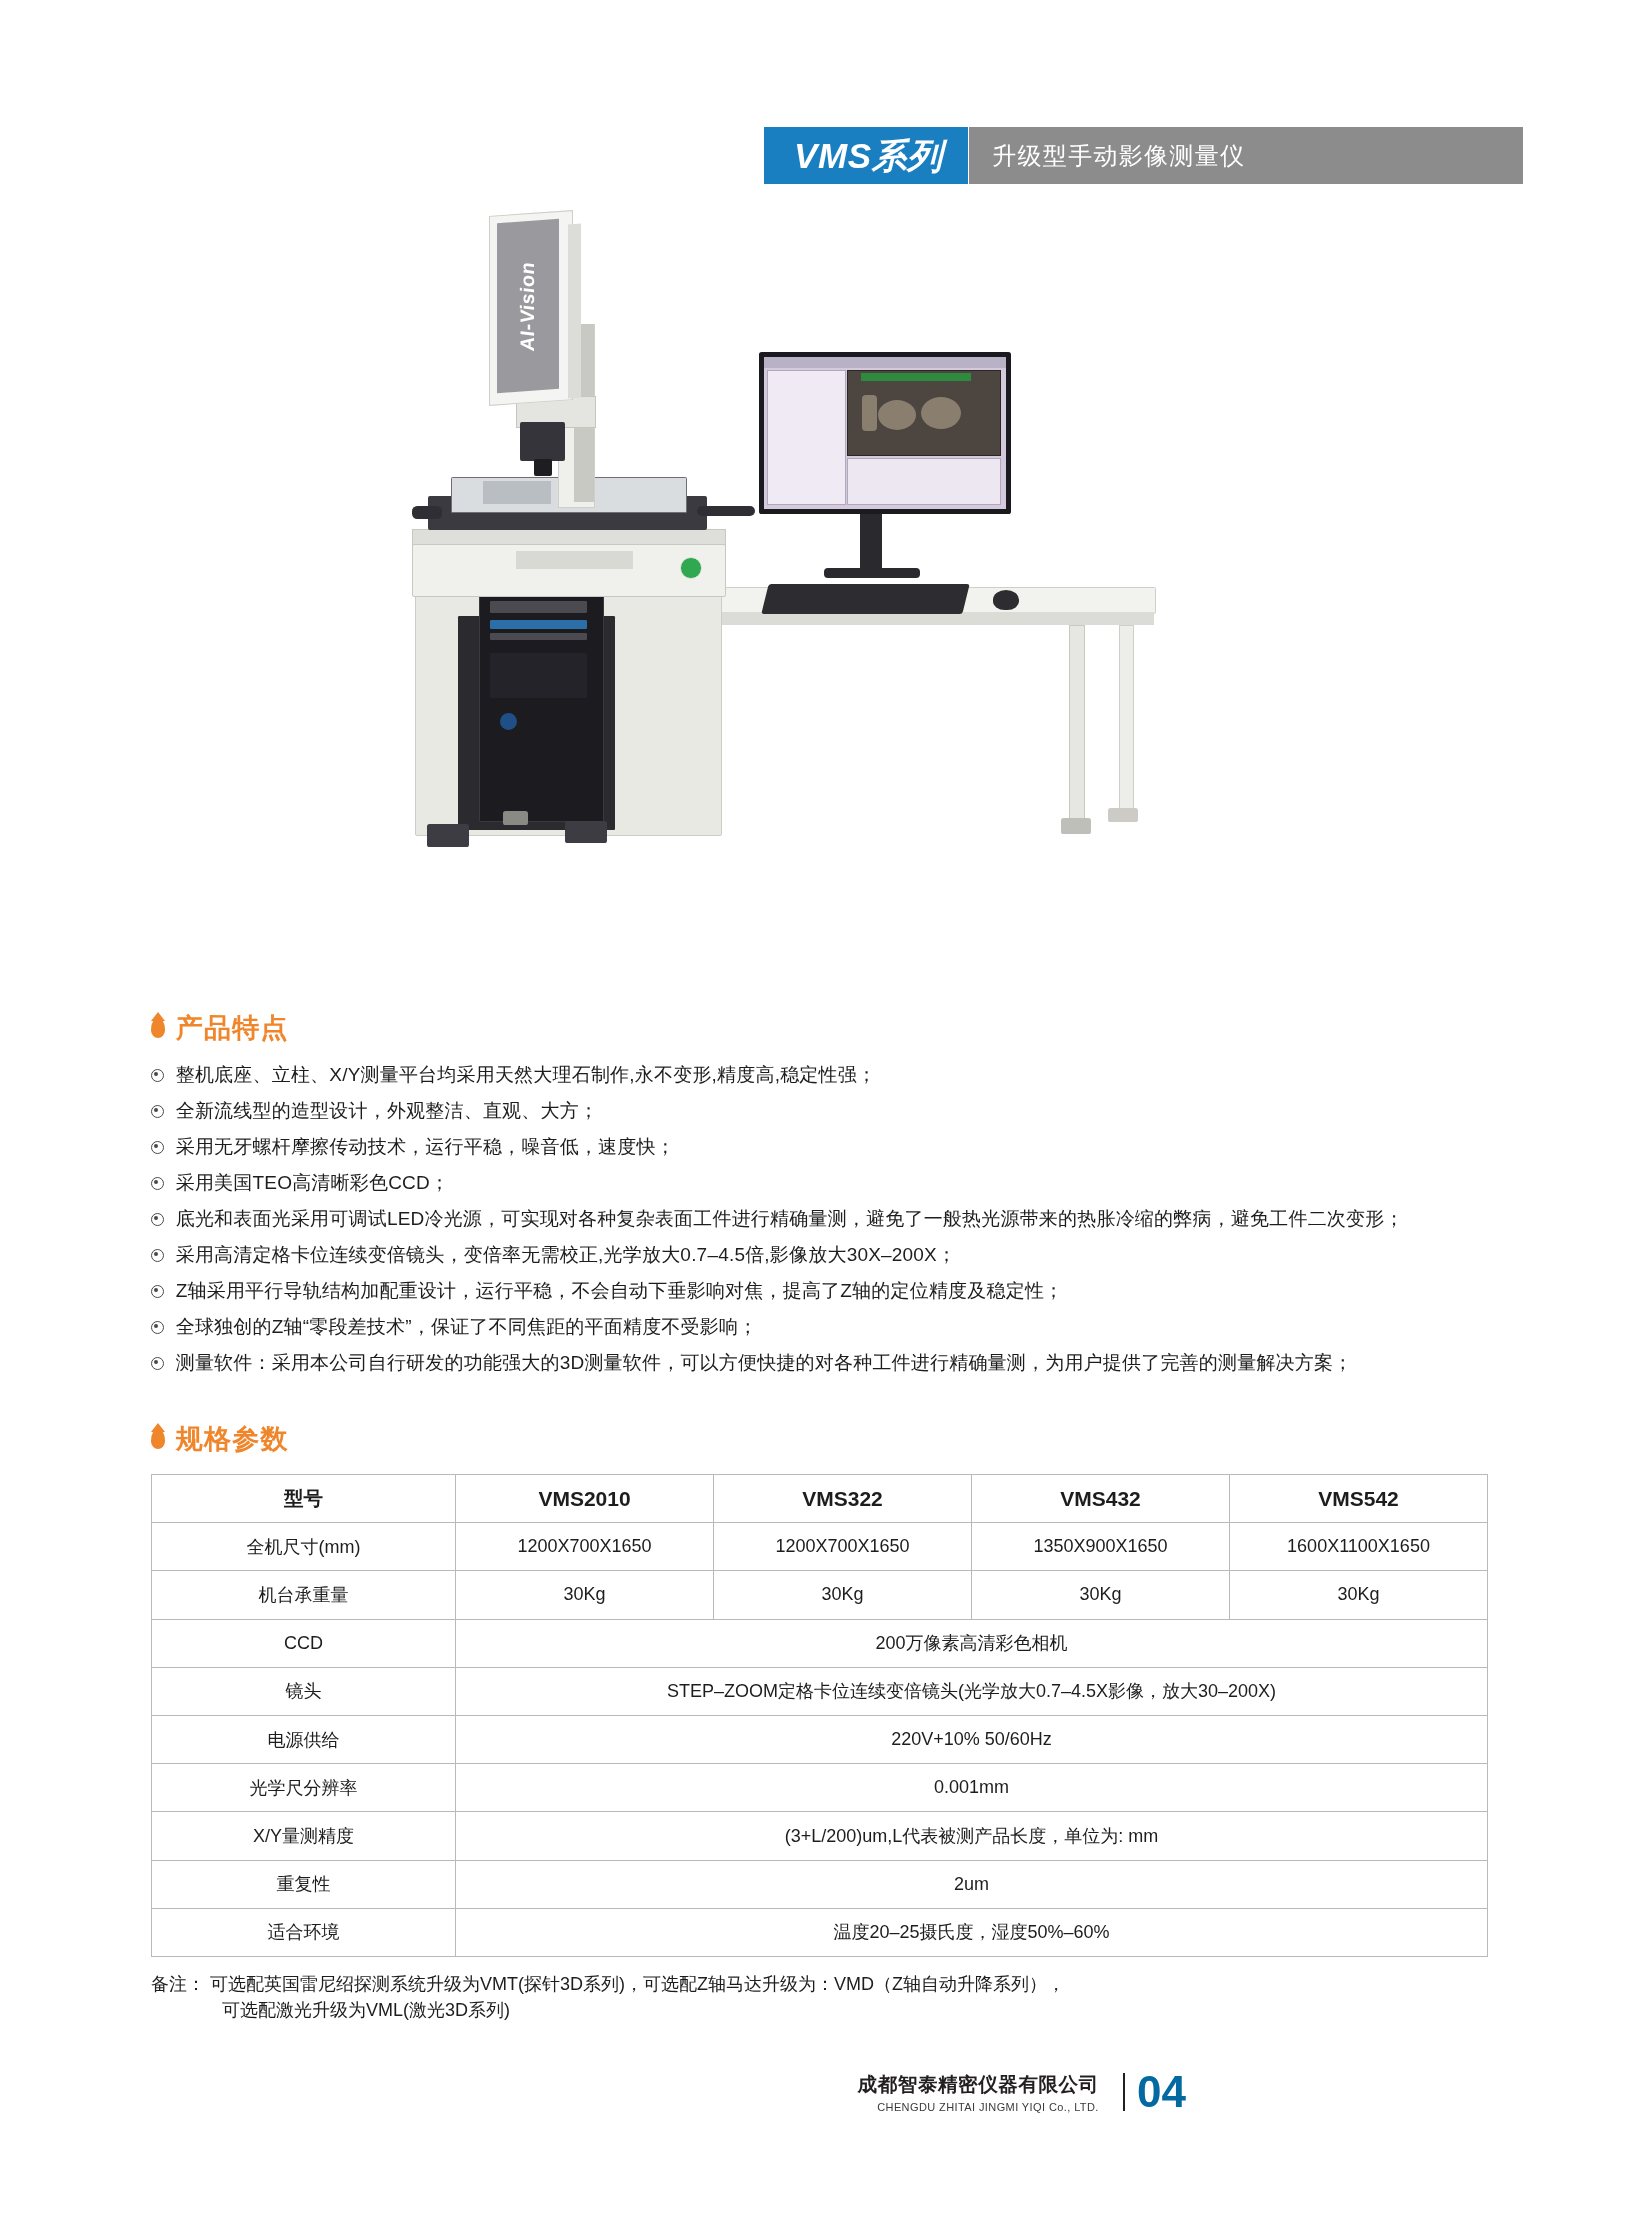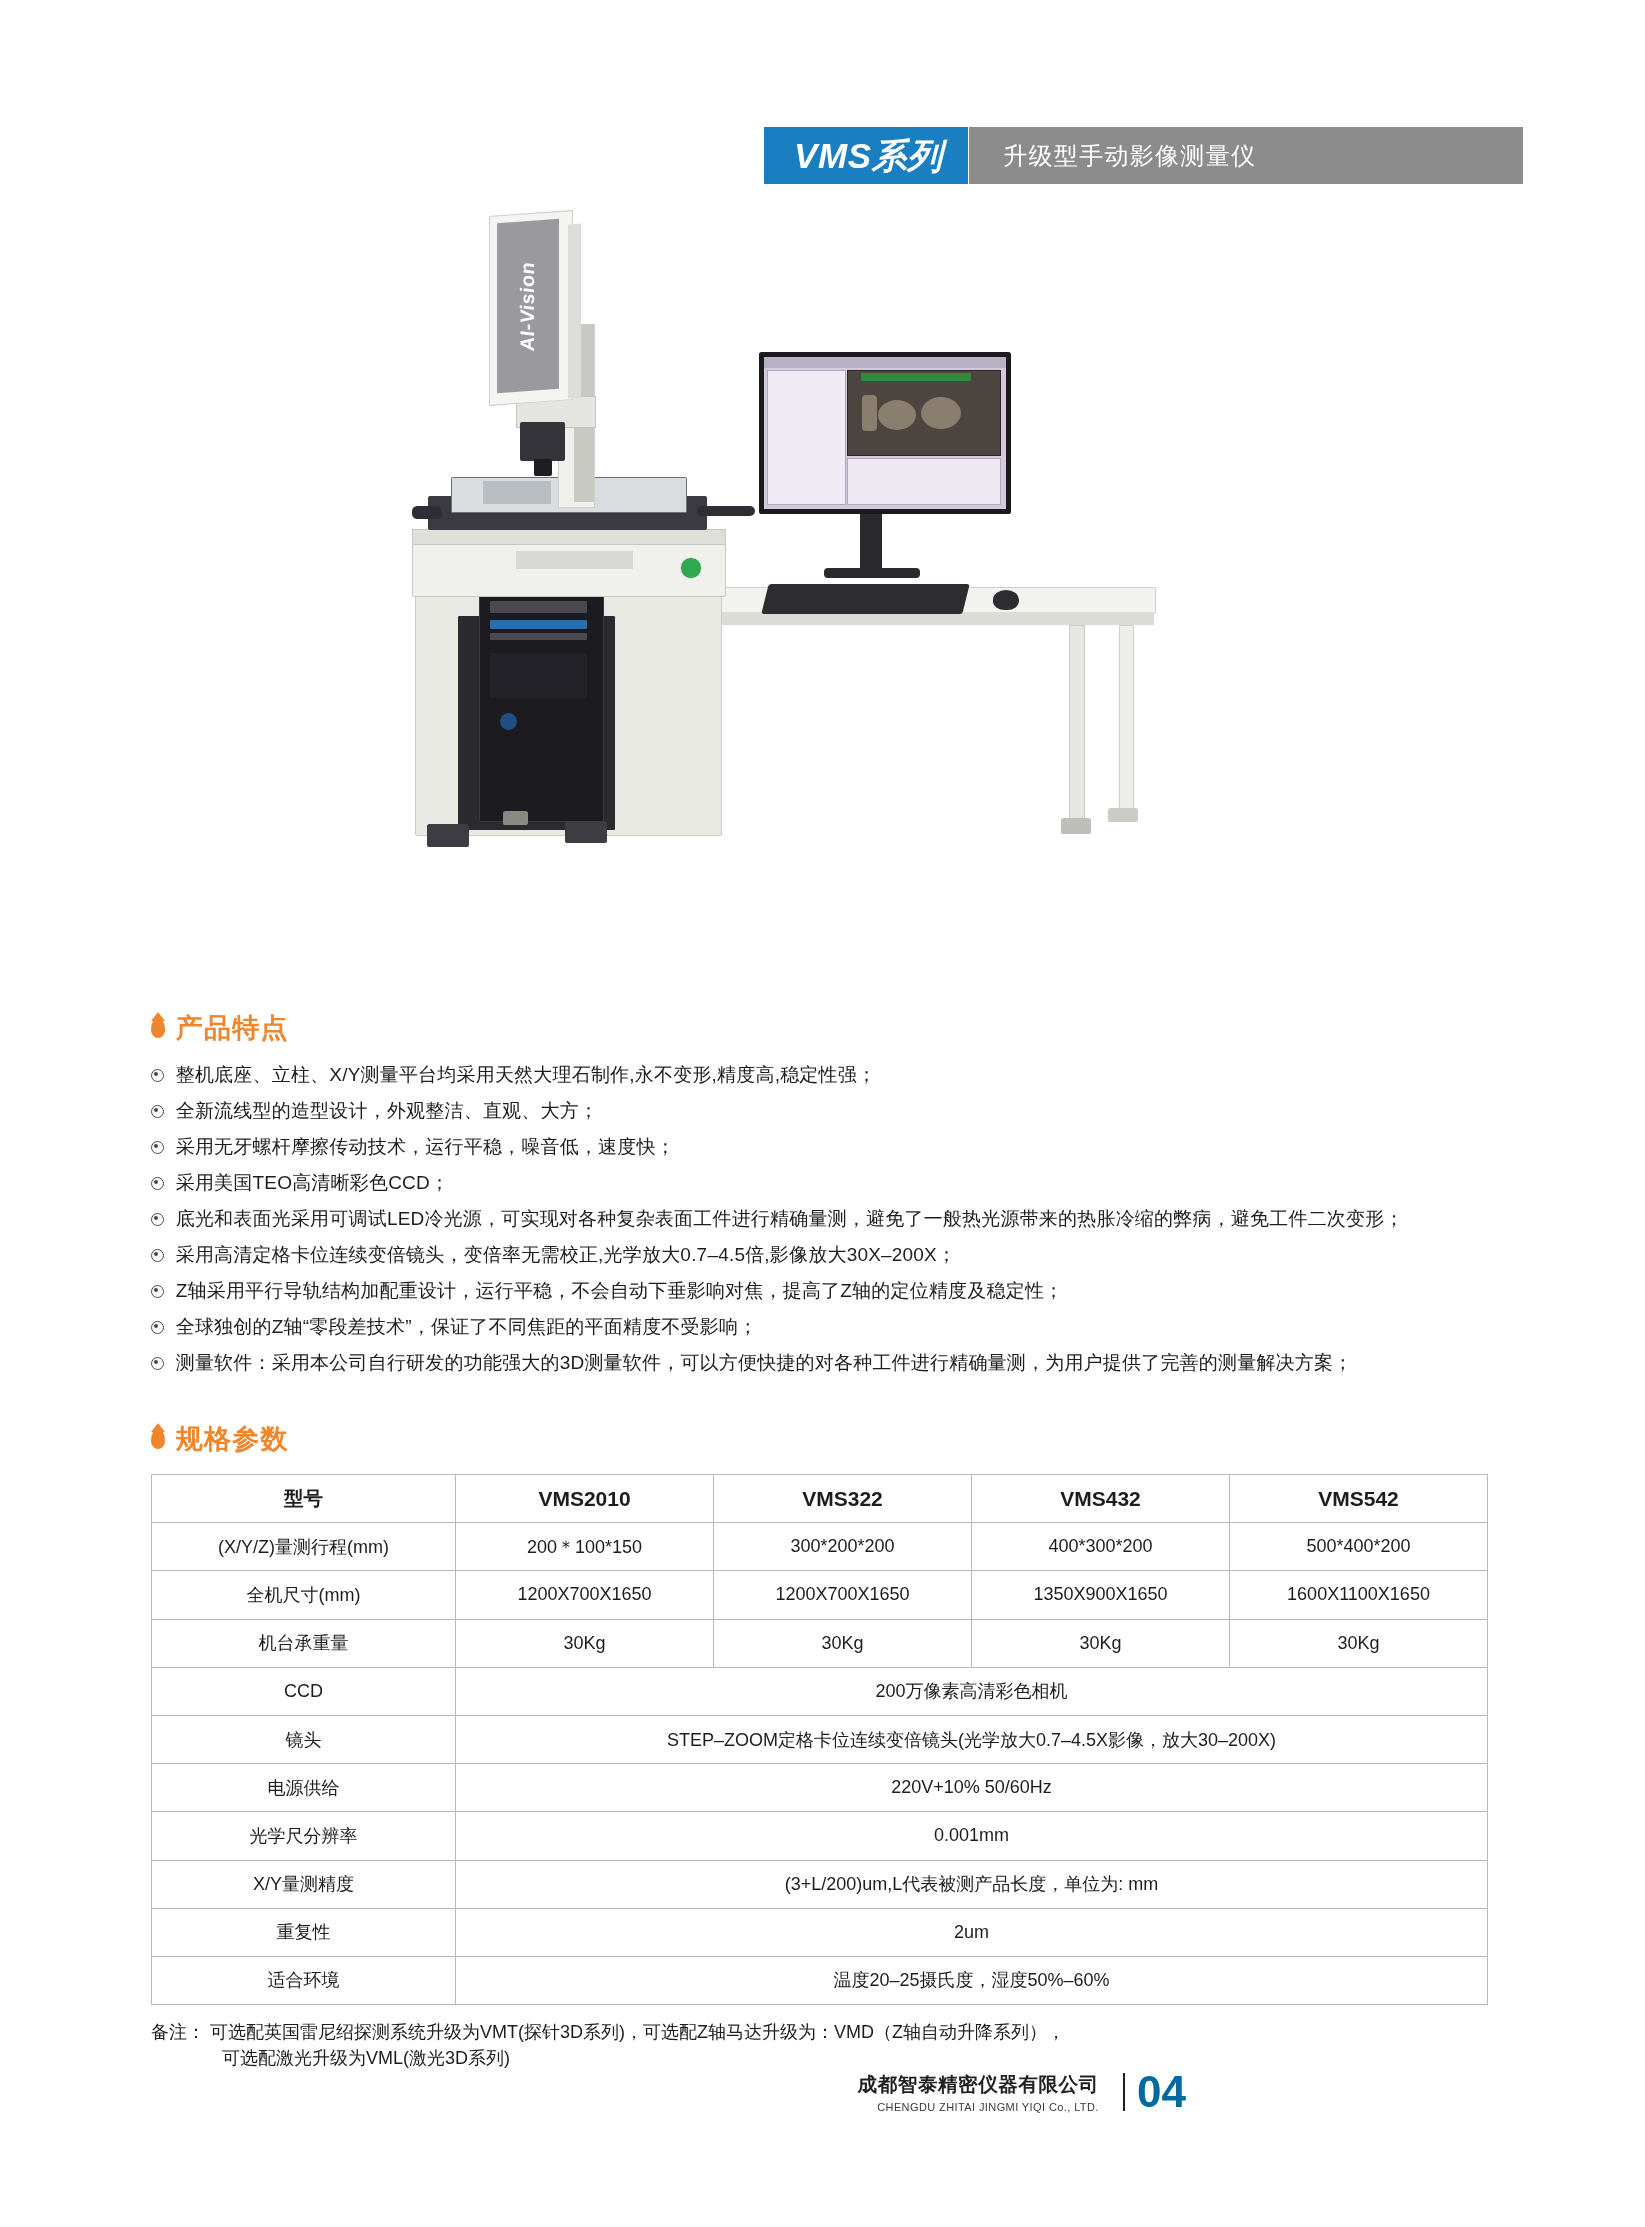--- a/index.html
+++ b/index.html
@@ -56,21 +56,20 @@
     flex: 1;
     display: flex;
     align-items: center;
     padding-left: 23.4px;
   }
   .header-grey span {
     color: #ffffff;
     font-size: 24px;
     letter-spacing: 1.3px;
     line-height: 1;
-    margin-left: 11px;
   }
 
   
   .photo-area {
     position: absolute;
     left: 350px;
     top: 201px;
     width: 928px;
     height: 766px;
   }
@@ -757,27 +756,20 @@
       <tr>
         <th>型号</th>
         <th class="model-name">VMS2010</th>
         <th class="model-name">VMS322</th>
         <th class="model-name">VMS432</th>
         <th class="model-name">VMS542</th>
       </tr>
     </thead>
     <tbody>
       <tr>
-        <td>(X/Y/Z)量测行程(mm)</td>
-        <td>200＊100*150</td>
-        <td>300*200*200</td>
-        <td>400*300*200</td>
-        <td>500*400*200</td>
-      </tr>
-      <tr>
         <td>全机尺寸(mm)</td>
         <td>1200X700X1650</td>
         <td>1200X700X1650</td>
         <td>1350X900X1650</td>
         <td>1600X1100X1650</td>
       </tr>
       <tr>
         <td>机台承重量</td>
         <td>30Kg</td>
         <td>30Kg</td>

